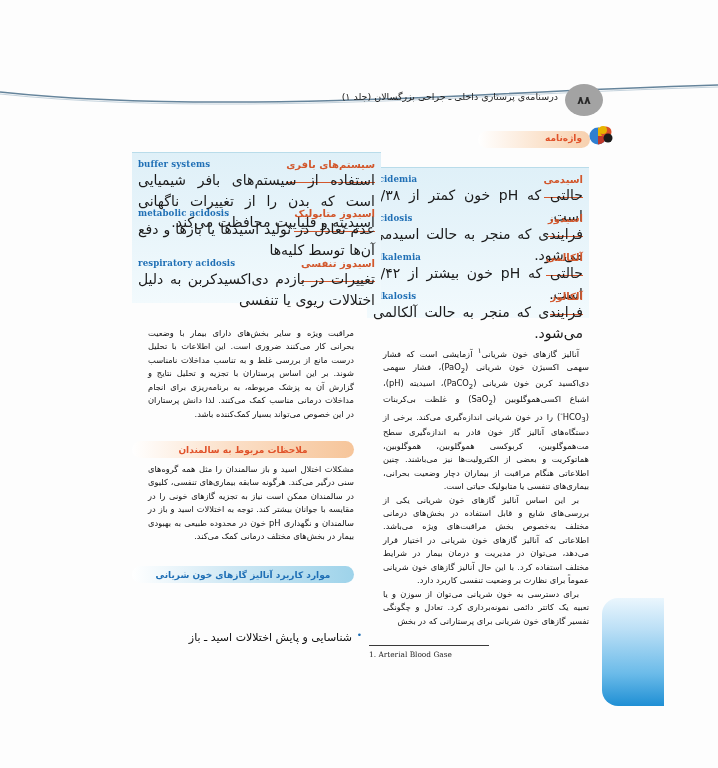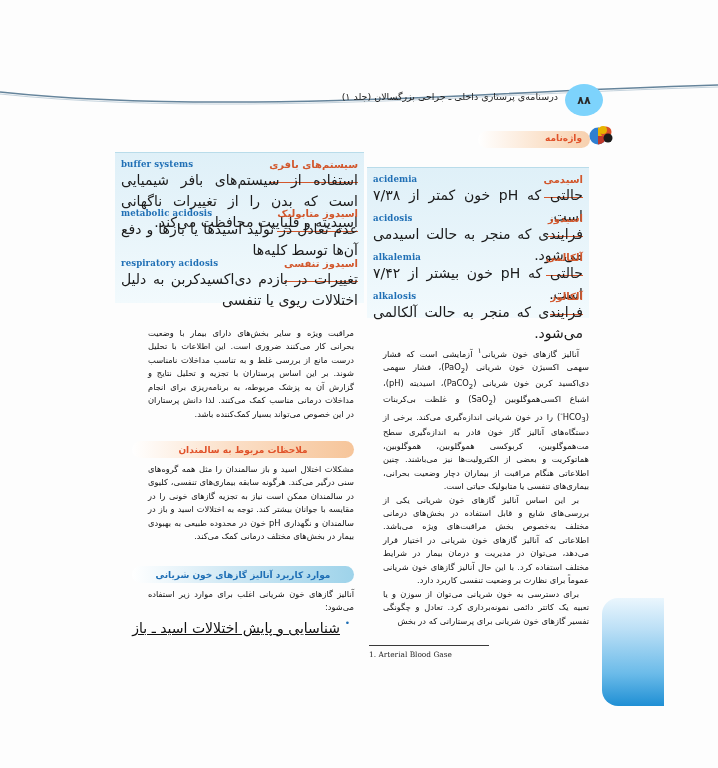--- a/index.html
+++ b/index.html
@@ -34,21 +34,21 @@
     left: 0;
     top: 0;
   }
   .page-number-circle {
     position: absolute;
     left: 565px;
     top: 16px;
     width: 38px;
     height: 32px;
     border-radius: 50%;
-    background: #7dd3fc;
+    background: #a3a3a3;
     display: flex;
     align-items: center;
     justify-content: center;
   }
   .page-number-circle span {
     font-size: 11px;
     font-weight: bold;
     color: #2a2a2a;
     font-family: "DejaVu Sans", sans-serif;
     direction: rtl;
@@ -93,21 +93,21 @@
   }
 
   .glossary-box {
     position: absolute;
     top: 152px;
     height: 150px;
     background: linear-gradient(180deg,#dff0f8 0%, #e7f4fa 45%, #f2fafd 100%);
     border-top: 1px solid #b9dcea;
   }
   .glossary-box.right { left: 367px; width: 222px; margin-top: 15px; }
-  .glossary-box.left  { left: 115px; width: 249px; }
+  .glossary-box.left  { left: 132px; width: 249px; }
 
   .gl-entry { position: absolute; width: 100%; }
   .gl-en {
     position: absolute;
     left: 6px;
     top: 0;
     font-size: 8.6px;
     font-weight: bold;
     color: #1f6fb5;
     font-family: "DejaVu Serif", serif;
@@ -167,28 +167,27 @@
     font-size: 8.3px;
     line-height: 1.62;
     color: #101010;
   }
   .body-col p { margin: 0 0 0 16px; text-indent: 10px; }
   .body-col p.noind { text-indent: 0; }
 
   .bullet-list {
     position: absolute;
     direction: rtl;
-    font-size: 14px;
+    font-size: 11px;
     line-height: 1.6;
     color: #101010;
     list-style: none;
-    margin: 0;
+    margin: 12px;
     padding: 0 14px 0 0;
     text-align: justify;
-    text-decoration: underline;
   }
   .bullet-list li { position: relative; margin-bottom: 1px; }
   .bullet-list li::before {
     content: "•";
     position: absolute;
     right: -10px;
     top: -1px;
     color: #1f6fb5;
     font-size: 9px;
   }
@@ -309,22 +308,19 @@
   <div class="section-bar bar-orange" style="left:132px; top:441px; width:222px;">
     <span>ملاحظات مربوط به سالمندان</span>
   </div>
   <div class="body-col" style="left:132px; top:463px; width:222px;">
     <p class="noind">مشکلات اختلال اسید و باز سالمندان را مثل همه گروه‌های سنی درگیر می‌کند. هرگونه سابقه بیماری‌های تنفسی، کلیوی در سالمندان ممکن است نیاز به تجزیه گازهای خونی را در مقایسه با جوانان بیشتر کند. توجه به اختلالات اسید و باز در سالمندان و نگهداری pH خون در محدوده طبیعی به بهبودی بیمار در بخش‌های مختلف درمانی کمک می‌کند.</p>
   </div>
 
   <div class="section-bar bar-blue" style="left:132px; top:566px; width:222px;">
     <span>موارد کاربرد آنالیز گازهای خون شریانی</span>
   </div>
-  <div class="body-col" style="left:132px; top:588px; width:222px;">
-    <p class="noind">آنالیز گازهای خون شریانی اغلب برای موارد زیر استفاده می‌شود:</p>
-  </div>
   <ul class="bullet-list" style="left:132px; top:617px; width:208px;">
     <li>شناسایی و پایش اختلالات اسید ـ باز</li>
   </ul>
 
   <div class="blue-tab"></div>
 
 </div>
 
 </body></html>

